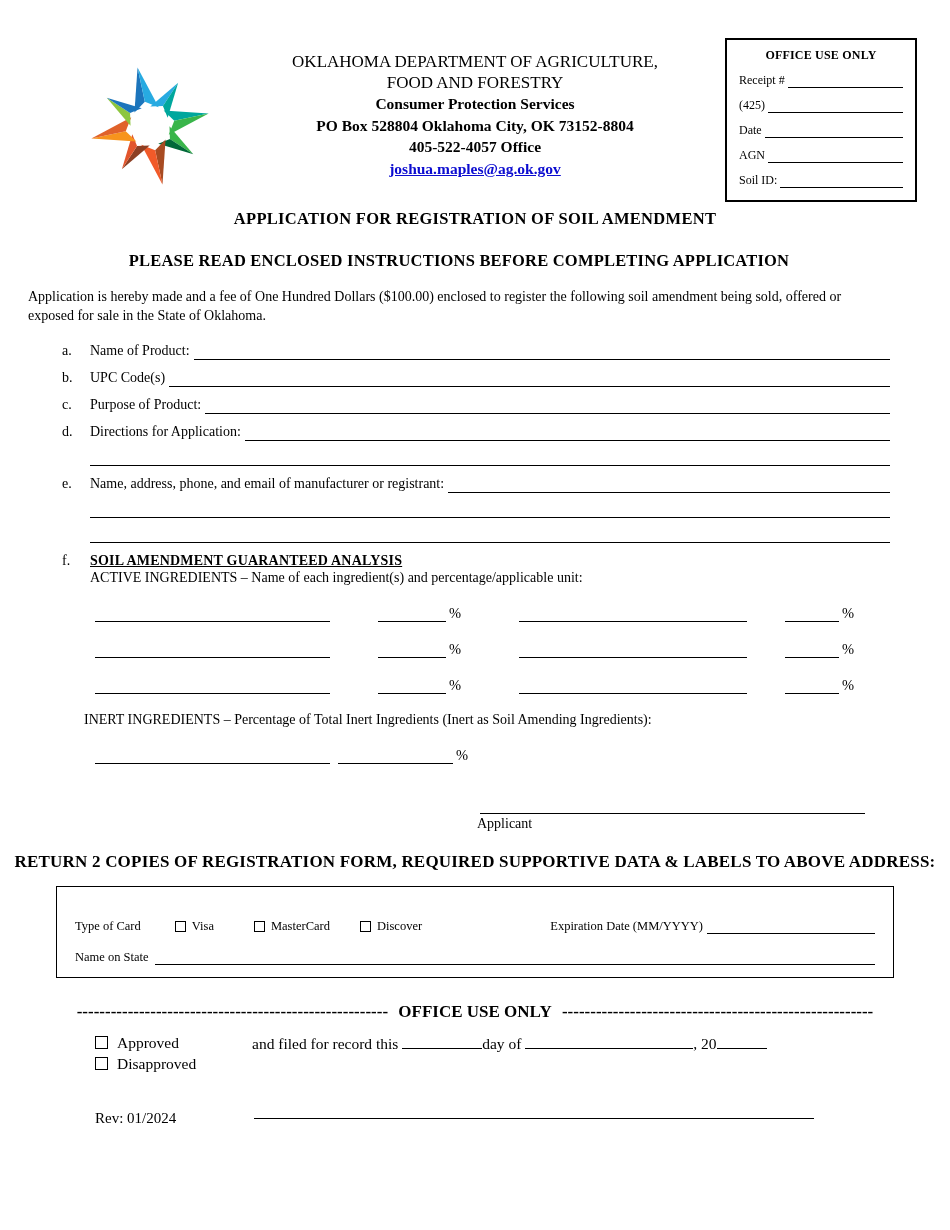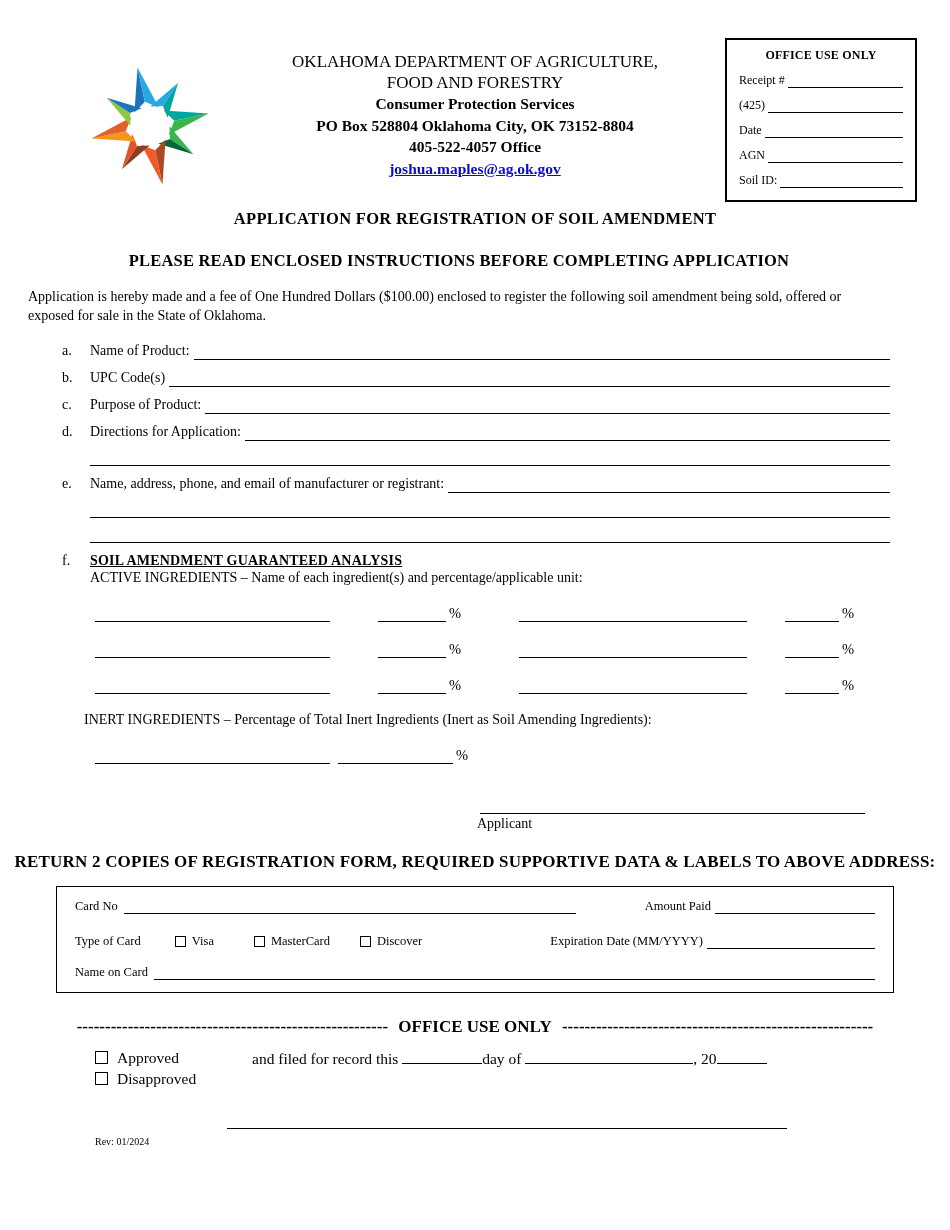--- a/index.html
+++ b/index.html
@@ -77,21 +77,21 @@
   .approval{display:flex;margin-left:95px;margin-top:12px;}
   .appr-col{width:157px;flex:none;}
   .appr-row{display:flex;align-items:center;font-size:15.5px;margin-bottom:3px;}
   .cb-lg{display:inline-block;width:13px;height:13px;border:1px solid #000;margin-right:9px;flex:none;background:#fff;}
   .filed{font-size:15.5px;padding-top:1px;}
   .filed .fl{height:14px;}
   .filed-day{width:80px;}
   .filed-month{width:168px;}
   .filed-year{width:50px;}
   .bottom-row{display:flex;align-items:flex-end;margin-top:26px;}
-  .rev{margin-left:95px;font-size:10px;position:relative;top:18px;}
+  .rev{margin-left:95px;font-size:15px;position:relative;top:8px;}
   .office-sig-line{margin-left:78px;width:560px;border-bottom:1px solid #000;height:12px;}
 </style>
 </head>
 <body>
 
 <div class="page">
 
   <div class="header">
 
     <div class="logo">
@@ -244,49 +244,41 @@
       <span class="pct">%</span>
     </div>
 
     <div class="applicant-line"></div>
     <div class="applicant-label">Applicant</div>
   </div>
 
   <div class="return-heading">RETURN 2 COPIES OF REGISTRATION FORM, REQUIRED SUPPORTIVE DATA &amp; LABELS TO ABOVE ADDRESS:</div>
 
   <div class="pay-box">
-    <div class="pay-row">
-      <span>Card No</span>
-      <span class="pl cardno-line"></span>
-      <span class="amount-group">
-        <span>Amount Paid</span>
-        <span class="pl amount-line"></span>
-      </span>
-    </div>
     <div class="pay-row pay-row2">
       <span>Type of Card</span>
       <span class="cb-group g-visa">
         <span class="cb"></span>
         <span>Visa</span>
       </span>
       <span class="cb-group g-mc">
         <span class="cb"></span>
         <span>MasterCard</span>
       </span>
       <span class="cb-group g-disc">
         <span class="cb"></span>
         <span>Discover</span>
       </span>
       <span class="exp-group">
         <span>Expiration Date (MM/YYYY)</span>
         <span class="pl exp-line"></span>
       </span>
     </div>
     <div class="pay-row pay-row3">
-      <span>Name on Card</span>
+      <span>Name on State</span>
       <span class="pl nameoncard-line"></span>
     </div>
   </div>
 
   <div class="divider">
     <span>-------------------------------------------------------</span>
     <span style="margin:0 6px;">OFFICE USE ONLY</span>
     <span>-------------------------------------------------------</span>
   </div>
 

